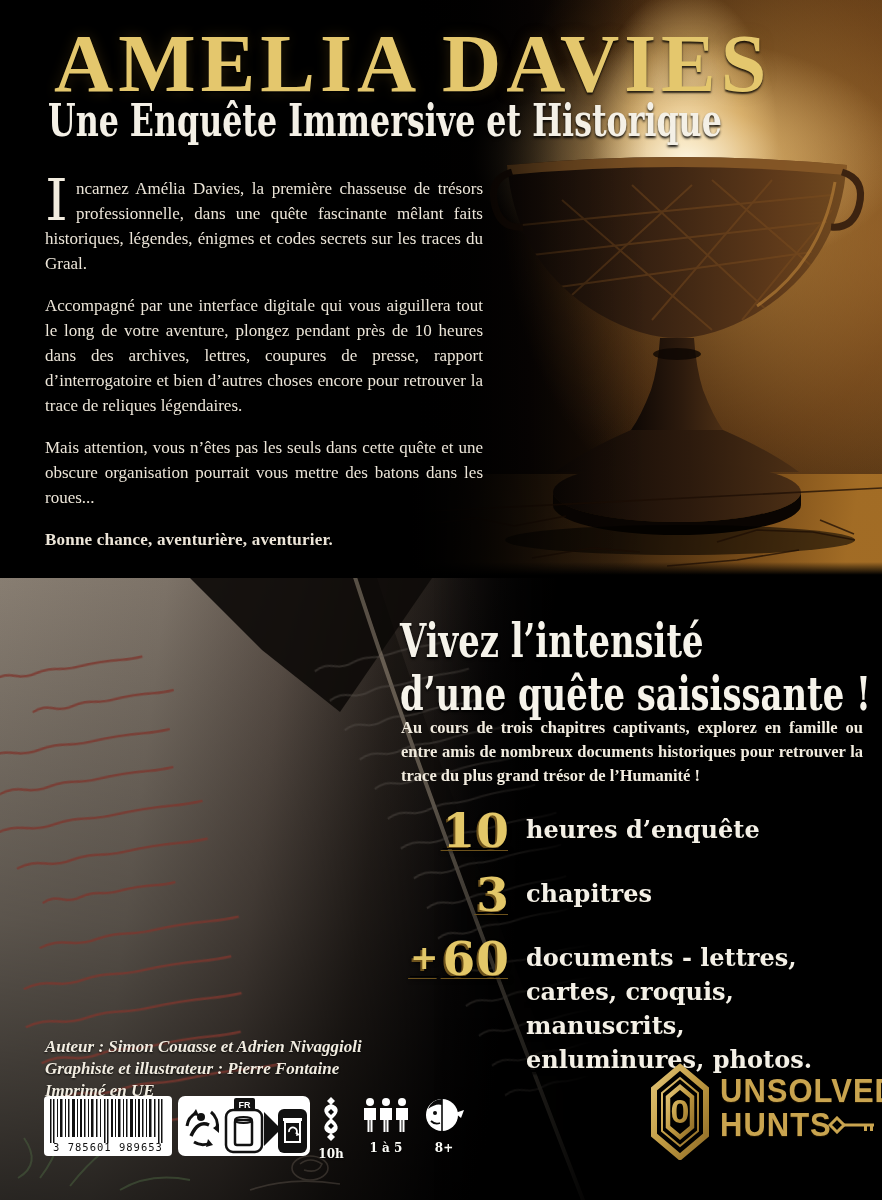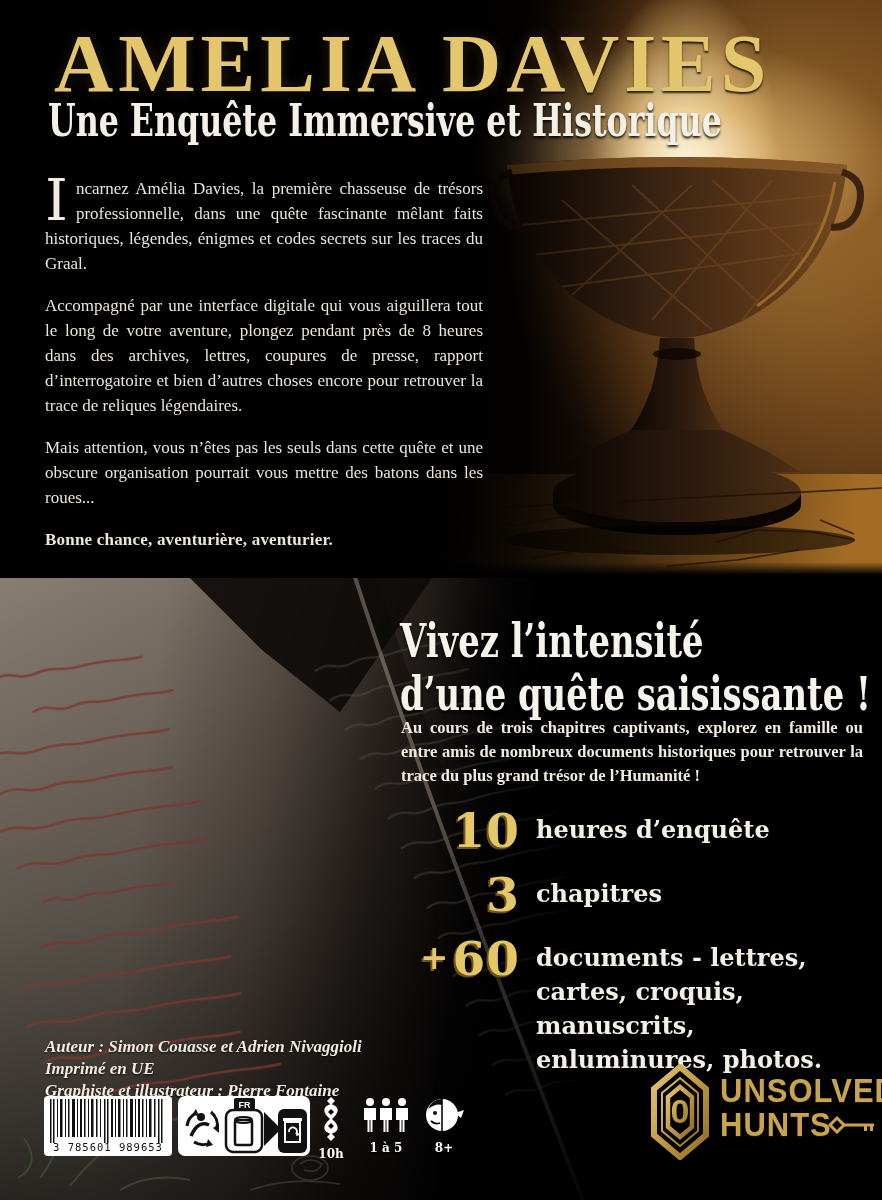--- a/index.html
+++ b/index.html
@@ -53,21 +53,21 @@
   .blk{font-family:"DejaVu Serif",serif;font-weight:bold;}
 
   .bottom-heading{position:absolute;left:400px;top:36px;margin:0;
     font-size:47px;line-height:53px;color:#f6f3ea;white-space:nowrap;
     transform:scaleX(.72);transform-origin:left top;
     text-shadow:0 2px 3px rgba(0,0,0,.9);}
   .bottom-intro{position:absolute;left:401px;top:138px;width:462px;margin:0;
     font-family:"Liberation Serif",serif;font-weight:bold;
     font-size:16.5px;line-height:24px;color:#f2ecdf;text-align:justify;}
 
-  .stats{position:absolute;left:408px;top:226px;width:475px;}
+  .stats{position:absolute;left:398px;top:226px;width:475px;text-decoration:underline;}
   .stat-row{display:flex;align-items:flex-start;margin-bottom:11px;}
   .stat-num{flex:none;width:112px;text-align:right;color:#e3c768;white-space:nowrap;
     font-family:"DejaVu Serif",serif;font-weight:bold;
     text-shadow:-2px 2px 0 #6d521c, 0 3px 4px rgba(0,0,0,.8);}
   .stat-prefix{font-size:34px;line-height:50px;vertical-align:6px;margin-right:4px;}
   .stat-value{font-size:47px;line-height:52px;letter-spacing:1px;}
   .stat-label{margin-left:16px;width:330px;color:#f4f0e6;
     font-family:"DejaVu Serif",serif;font-weight:bold;
     font-size:24px;line-height:34px;padding-top:9px;
     text-shadow:0 2px 2px rgba(0,0,0,.9);}
@@ -169,21 +169,21 @@
         </g>
       </svg>
       <div class="pt-fade"></div>
     </div>
 
     <h1 class="game-title">AMELIA DAVIES</h1>
     <h2 class="game-subtitle">Une Enquête Immersive et Historique</h2>
 
     <div class="body-copy">
       <p><span class="dropcap">I</span><span>ncarnez Amélia Davies, la première chasseuse de trésors professionnelle, dans une quête fascinante mêlant faits historiques, légendes, énigmes et codes secrets sur les traces du Graal.</span></p>
-      <p>Accompagné par une interface digitale qui vous aiguillera tout le long de votre aventure, plongez pendant près de 8 heures dans des archives, lettres, coupures de presse, rapport d’interrogatoire et bien d’autres choses encore pour retrouver la trace de reliques légendaires.</p>
+      <p>Accompagné par une interface digitale qui vous aiguillera tout le long de votre aventure, plongez pendant près de 10 heures dans des archives, lettres, coupures de presse, rapport d’interrogatoire et bien d’autres choses encore pour retrouver la trace de reliques légendaires.</p>
       <p>Mais attention, vous n’êtes pas les seuls dans cette quête et une obscure organisation pourrait vous mettre des batons dans les roues...</p>
       <p class="closing">Bonne chance, aventurière, aventurier.</p>
     </div>
   </section>
 
   <section class="bottom-section">
 
     <div class="photo-book">
       <svg class="book-svg" width="620" height="622" viewBox="0 0 620 622">
         <defs>
@@ -259,22 +259,22 @@
         <div class="stat-label">chapitres</div>
       </div>
       <div class="stat-row">
         <div class="stat-num"><span class="stat-prefix">+</span><span class="stat-value">60</span></div>
         <div class="stat-label">documents - lettres, cartes, croquis, manuscrits, enluminures, photos.</div>
       </div>
     </div>
 
     <div class="credits">
       <div>Auteur : Simon Couasse et Adrien Nivaggioli</div>
+      <div>Graphiste et illustrateur : Pierre Fontaine</div>
       <div>Imprimé en UE</div>
-      <div>Graphiste et illustrateur : Pierre Fontaine</div>
     </div>
 
     <div class="barcode">
       <svg width="120" height="44" viewBox="0 0 120 44" style="margin-top:3px">
         <g fill="#111">
           <rect x="2" y="0" width="1.5" height="44"></rect>
             <rect x="5" y="0" width="1.5" height="44"></rect>
           <rect x="9" y="0" width="1" height="38"></rect>
             <rect x="12" y="0" width="2.5" height="38"></rect>
           <rect x="17" y="0" width="1" height="38"></rect>

